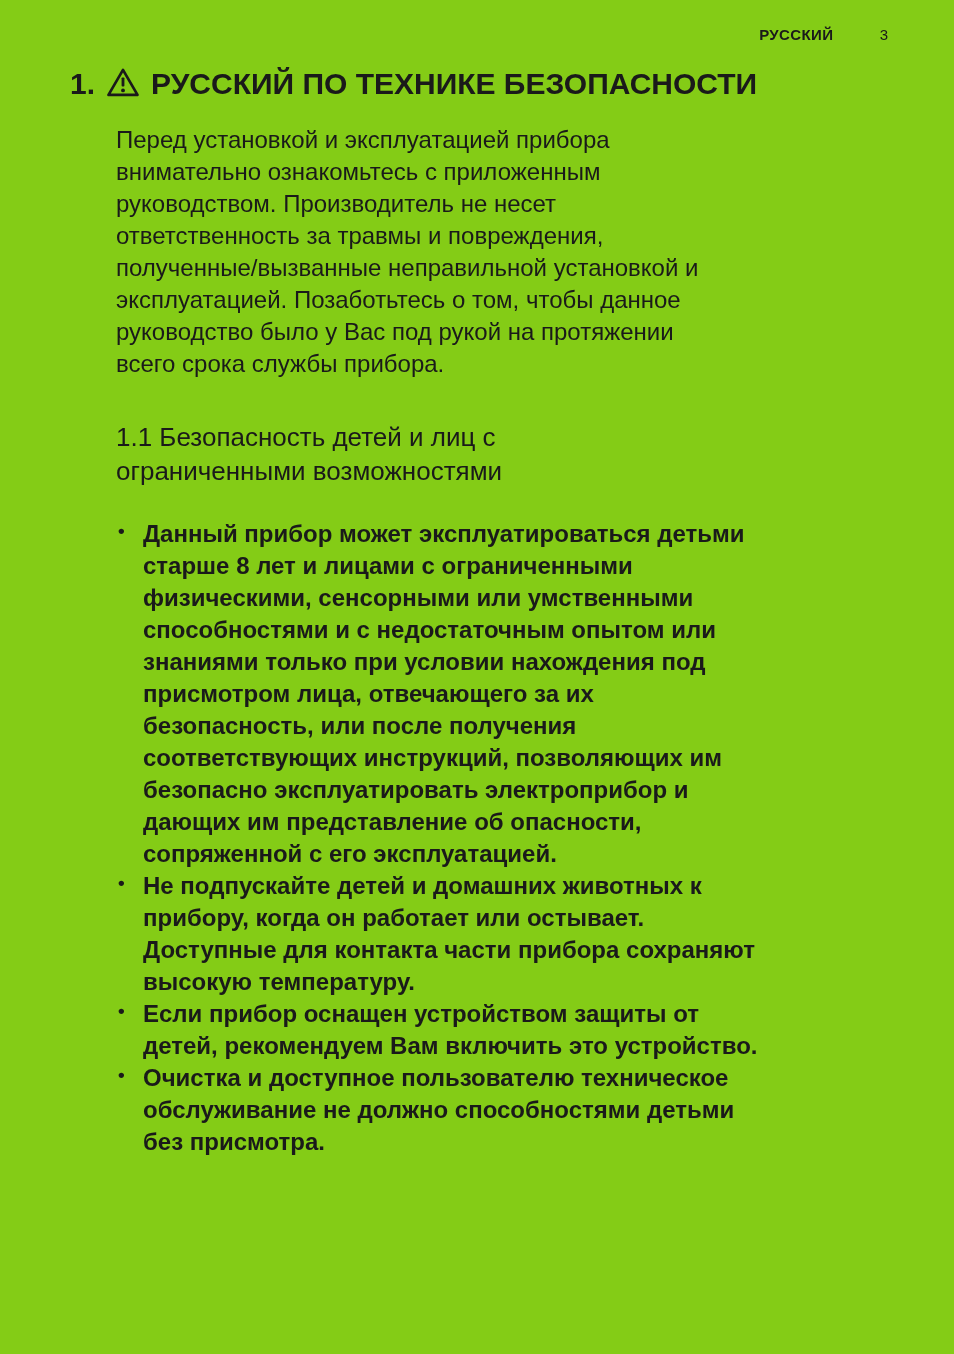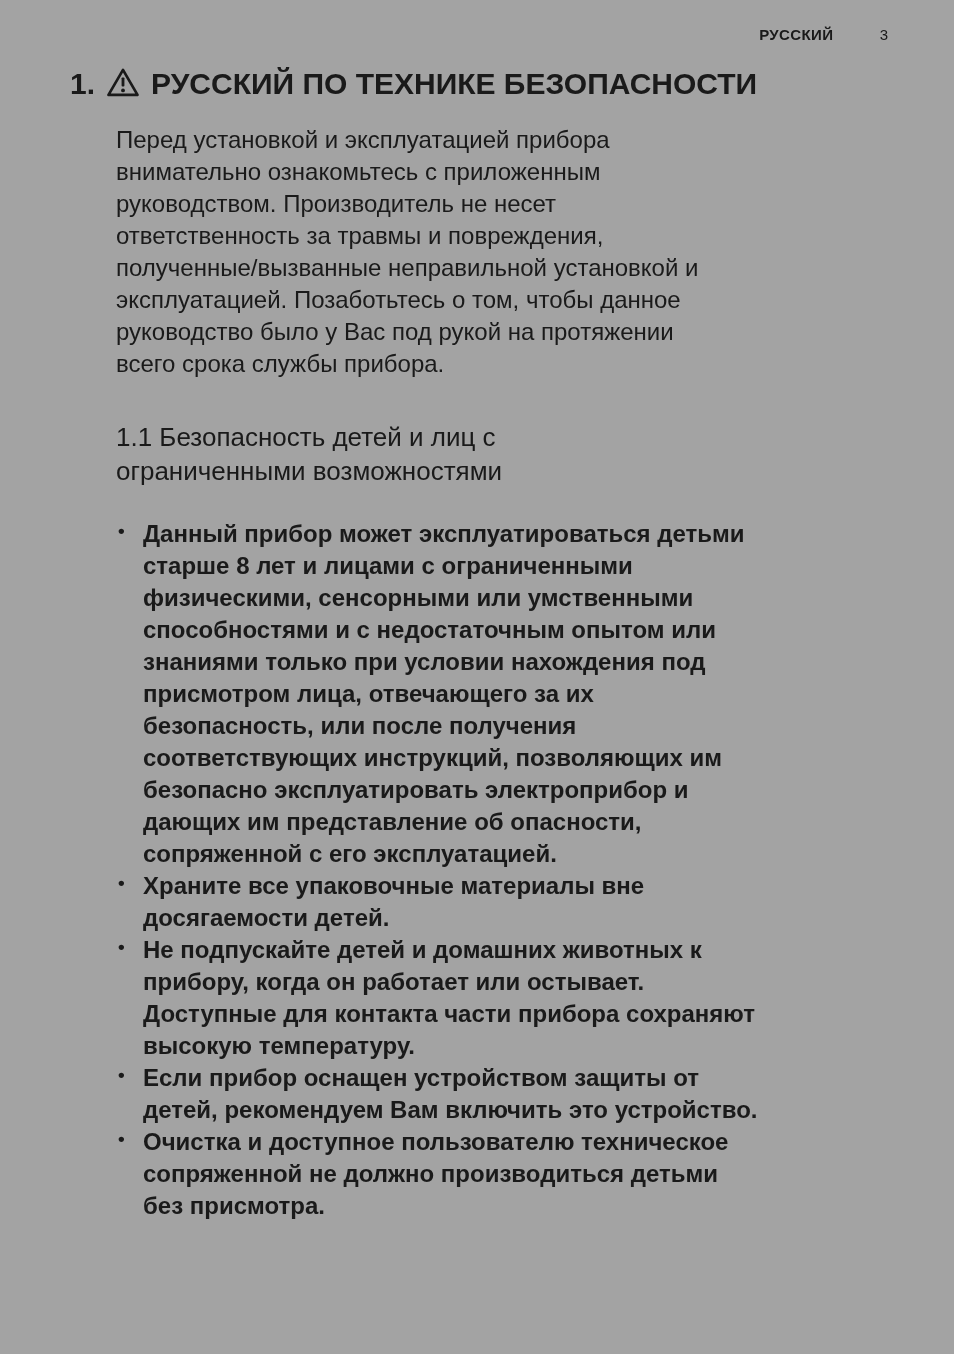--- a/index.html
+++ b/index.html
@@ -5,21 +5,21 @@
   html, body {
     margin: 0;
     padding: 0;
     background: #ffffff;
   }
   .page {
     position: relative;
     width: 954px;
     height: 1354px;
     box-sizing: border-box;
-    background: #a3a3a3;
+    background: #84cc16;
     color: #1a1a1a;
     font-family: "Liberation Sans", sans-serif;
     padding: 26px 66px 40px 70px;
     overflow: hidden;
   }
   .page-header {
     text-align: right;
     font-size: 15px;
     margin-bottom: 24px;
     color: #1a1a1a;
@@ -127,28 +127,26 @@
 старше 8 лет и лицами с ограниченными
 физическими, сенсорными или умственными
 способностями и с недостаточным опытом или
 знаниями только при условии нахождения под
 присмотром лица, отвечающего за их
 безопасность, или после получения
 соответствующих инструкций, позволяющих им
 безопасно эксплуатировать электроприбор и
 дающих им представление об опасности,
 сопряженной с его эксплуатацией.</li>
-      <li>Храните все упаковочные материалы вне
-досягаемости детей.</li>
       <li>Не подпускайте детей и домашних животных к
 прибору, когда он работает или остывает.
 Доступные для контакта части прибора сохраняют
 высокую температуру.</li>
       <li>Если прибор оснащен устройством защиты от
 детей, рекомендуем Вам включить это устройство.</li>
       <li>Очистка и доступное пользователю техническое
-сопряженной не должно производиться детьми
+обслуживание не должно способностями детьми
 без присмотра.</li>
     </ul>
 
   </div>
 
 </div>
 
 </body></html>

